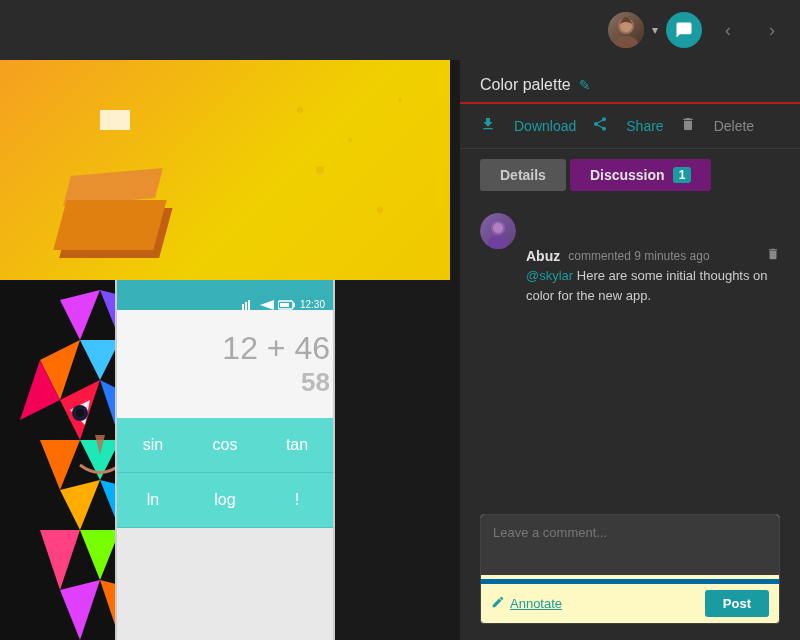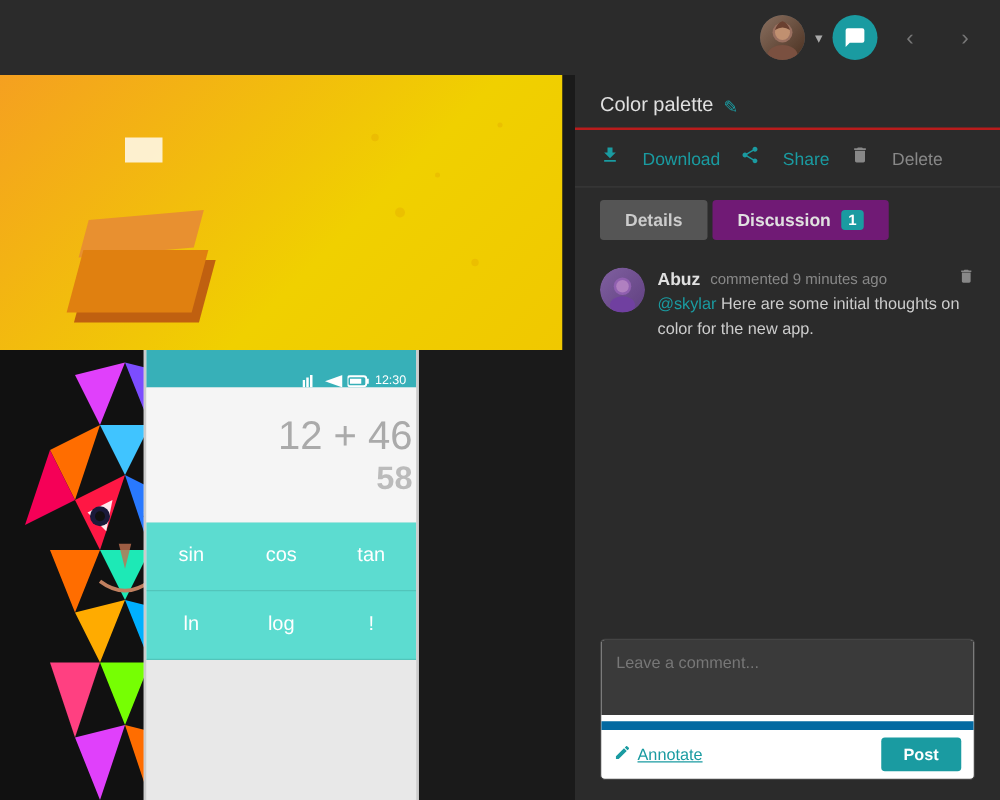--- a/index.html
+++ b/index.html
@@ -325,20 +325,21 @@
       color: white;
     }
     .comment-body {
       flex: 1;
     }
     .comment-header {
       display: flex;
       align-items: center;
       gap: 8px;
       margin-bottom: 2px;
+      margin-top: 34px;
     }
     .comment-author {
       font-size: 14px;
       color: #e0e0e0;
       font-weight: 600;
     }
     .comment-meta {
       font-size: 12px;
       color: #888;
     }
@@ -355,21 +356,21 @@
     }
     .comment-mention {
       color: #1a9ba1;
     }
 
     
     .comment-input-area {
       margin: 0 20px 16px;
       border: 1px solid #444;
       border-radius: 4px;
-      background: #ffffff;
+      background: #fef9c3;
       overflow: hidden;
     }
     .comment-textarea {
       width: 100%;
       height: 60px;
       background: #3a3a3a;
       border: none;
       outline: none;
       padding: 10px 12px;
       font-size: 13px;
@@ -378,21 +379,21 @@
       font-family: inherit;
     }
     .comment-textarea::placeholder {
       color: #777;
     }
     .comment-input-footer {
       display: flex;
       align-items: center;
       justify-content: space-between;
       padding: 6px 10px;
-      border-top: 7px solid #0369a1;
+      border-top: 5px solid #0369a1;
     }
     .annotate-btn {
       display: flex;
       align-items: center;
       gap: 5px;
       color: #1a9ba1;
       font-size: 13px;
       cursor: pointer;
       background: none;
       border: none;

